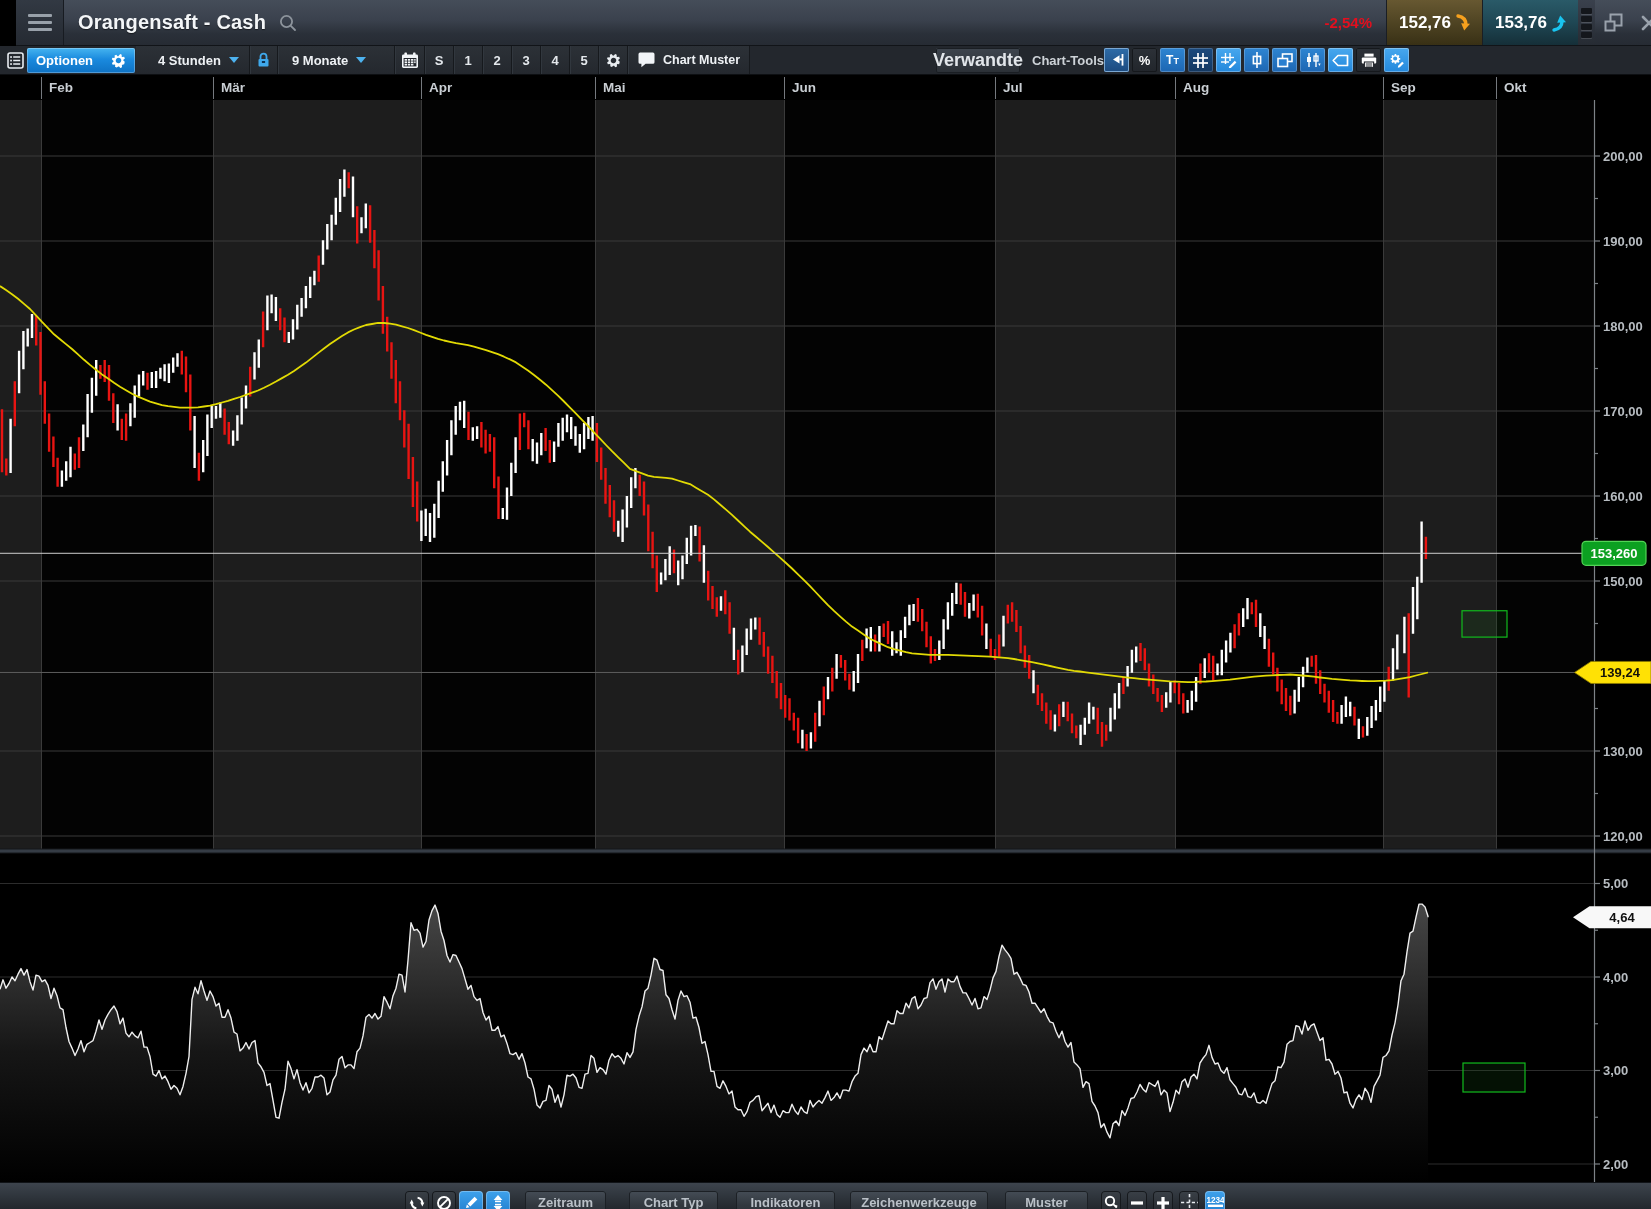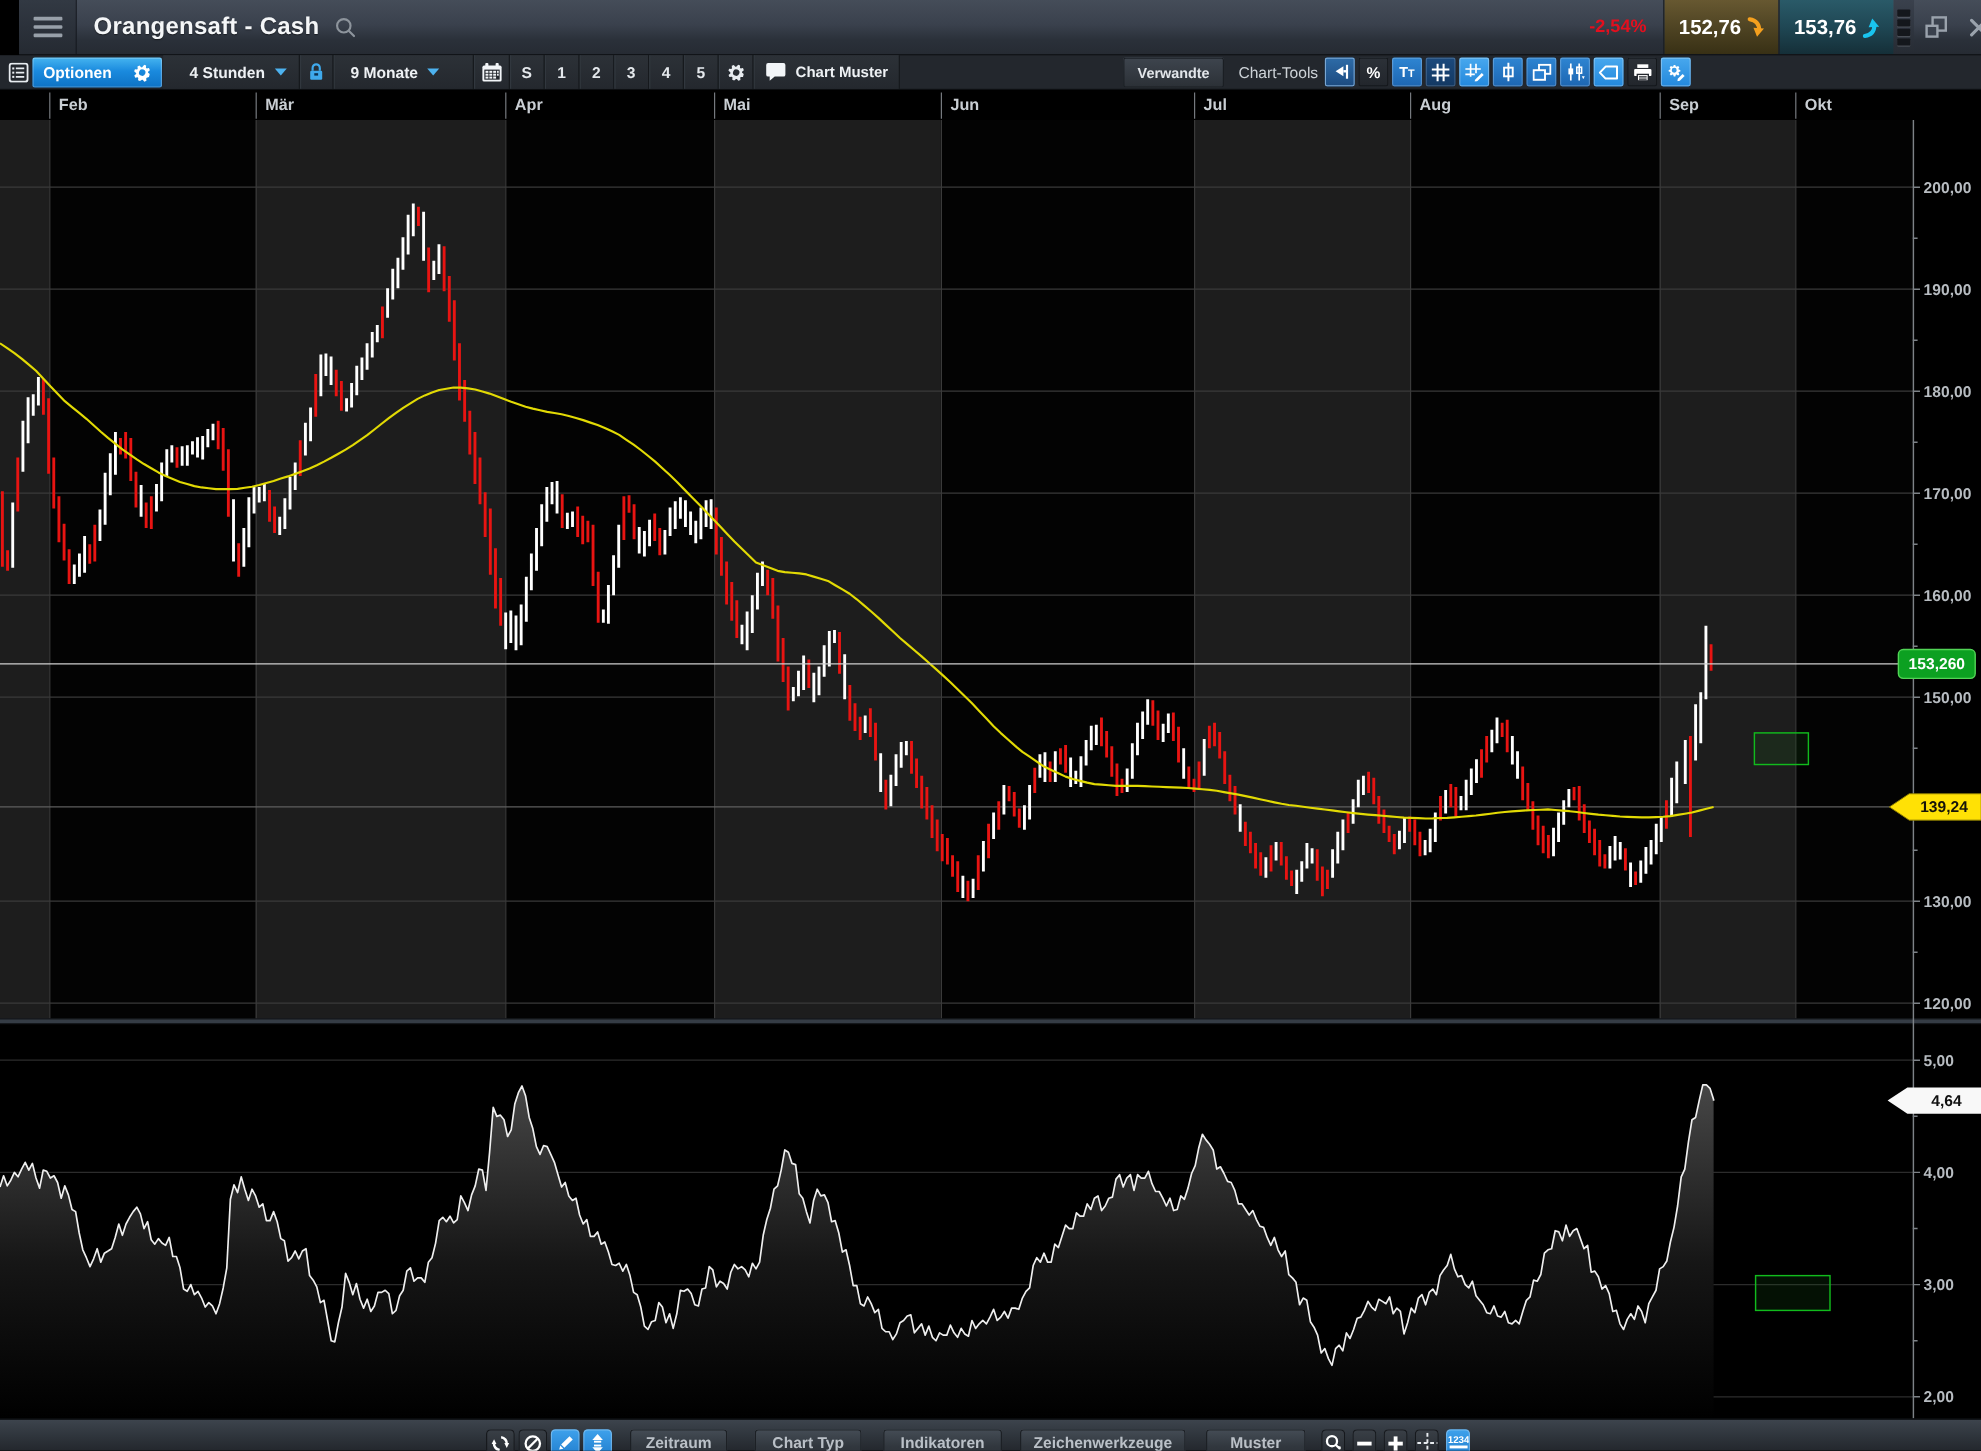--- a/index.html
+++ b/index.html
@@ -43,24 +43,24 @@
     display:flex; align-items:center; color:#fff; font-size:13px; font-weight:bold; cursor:pointer;text-align:center; }
   #btn-options span.lbl { margin-left:9px; }
   #btn-options .gear { margin-left:auto; margin-right:8px; }
   .tb-text { color:#eef1f4; font-size:13px; font-weight:bold; }
   .chev { width:0; height:0; border-left:5px solid transparent; border-right:5px solid transparent;
     border-top:6px solid #4db2ef; margin-left:8px; }
   .numbtn { width:29px; justify-content:center; color:#e4e8ec; font-size:13px; font-weight:bold; }
   #chart-forum-seg { padding:0 9px; gap:7px; color:#eef1f4; font-size:12.5px; font-weight:bold; }
   #btn-verwandte { position:absolute; left:936px; top:2px; width:84px; height:25px; border-radius:2px;
     background:linear-gradient(#3e454e,#2b3036); box-shadow:inset 0 0 0 1px #1a1e23,inset 0 1px 0 #4a525c;
-    color:#e2e6ea; font-size:12px; font-weight:bold; display:flex; align-items:center;
+    color:#e2e6ea; font-size:18px; font-weight:bold; display:flex; align-items:center;
     justify-content:center; cursor:pointer; }
   #charttools-lbl { position:absolute; left:1032px; top:0; height:28px; display:flex;
-    align-items:center; color:#cdd2d7; font-size:13px; font-weight:normal; }
+    align-items:center; color:#cdd2d7; font-size:13px; font-weight:bold; }
   #tools { position:absolute; left:1104px; top:2px; display:flex; gap:3px; }
   .tool { width:25px; height:24px; border-radius:2px; display:flex; align-items:center;
     justify-content:center; cursor:pointer; }
   .tool.v-outline { background:linear-gradient(#2e6ca8,#1c4a7f); box-shadow:inset 0 0 0 1px #7aa7d2; }
   .tool.v-dark   { background:linear-gradient(#2c3138,#22262c); box-shadow:inset 0 0 0 1px #15181c,inset 0 1px 0 #3d444d; }
   .tool.v-blue   { background:linear-gradient(#2e85d2,#1d66b2); box-shadow:inset 0 0 0 1px rgba(255,255,255,.22); }
   .tool.v-navy   { background:linear-gradient(#1c4a7d,#133862); box-shadow:inset 0 0 0 1px rgba(255,255,255,.18); }
   .tool.v-bright { background:linear-gradient(#48a8ee,#2388dc); box-shadow:inset 0 0 0 1px rgba(255,255,255,.3); }
   .tool .tglyph { color:#fff; font-size:13px; font-weight:bold; }
 

